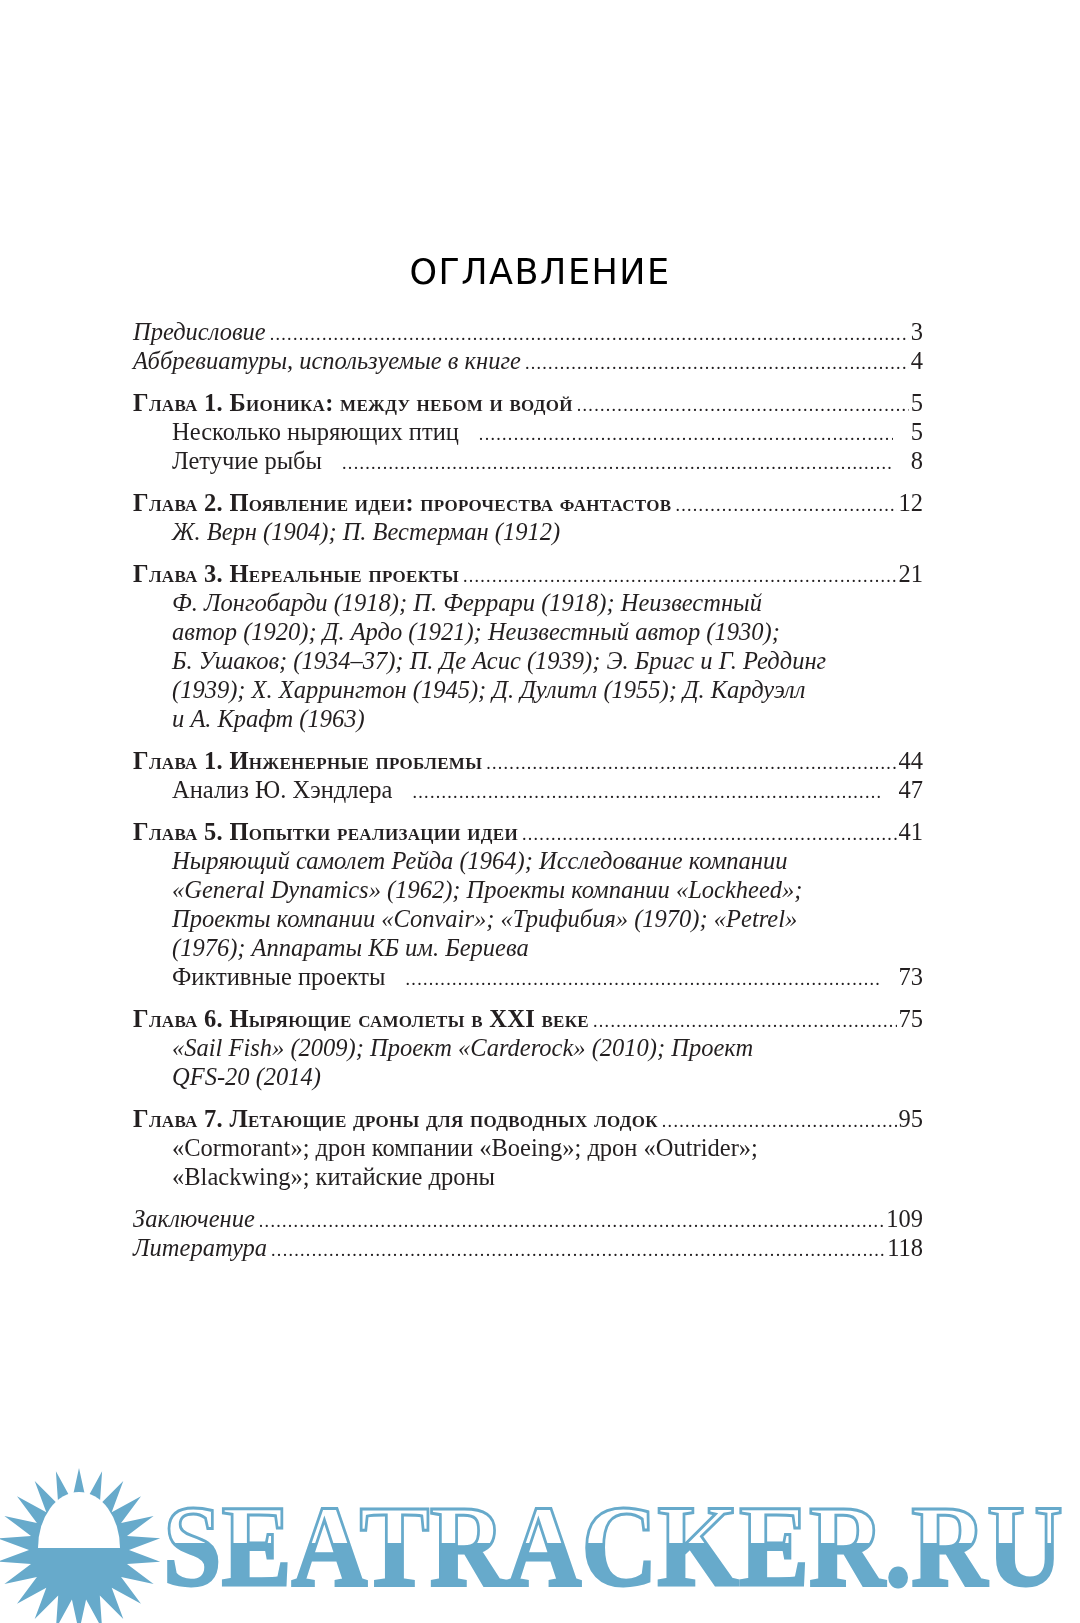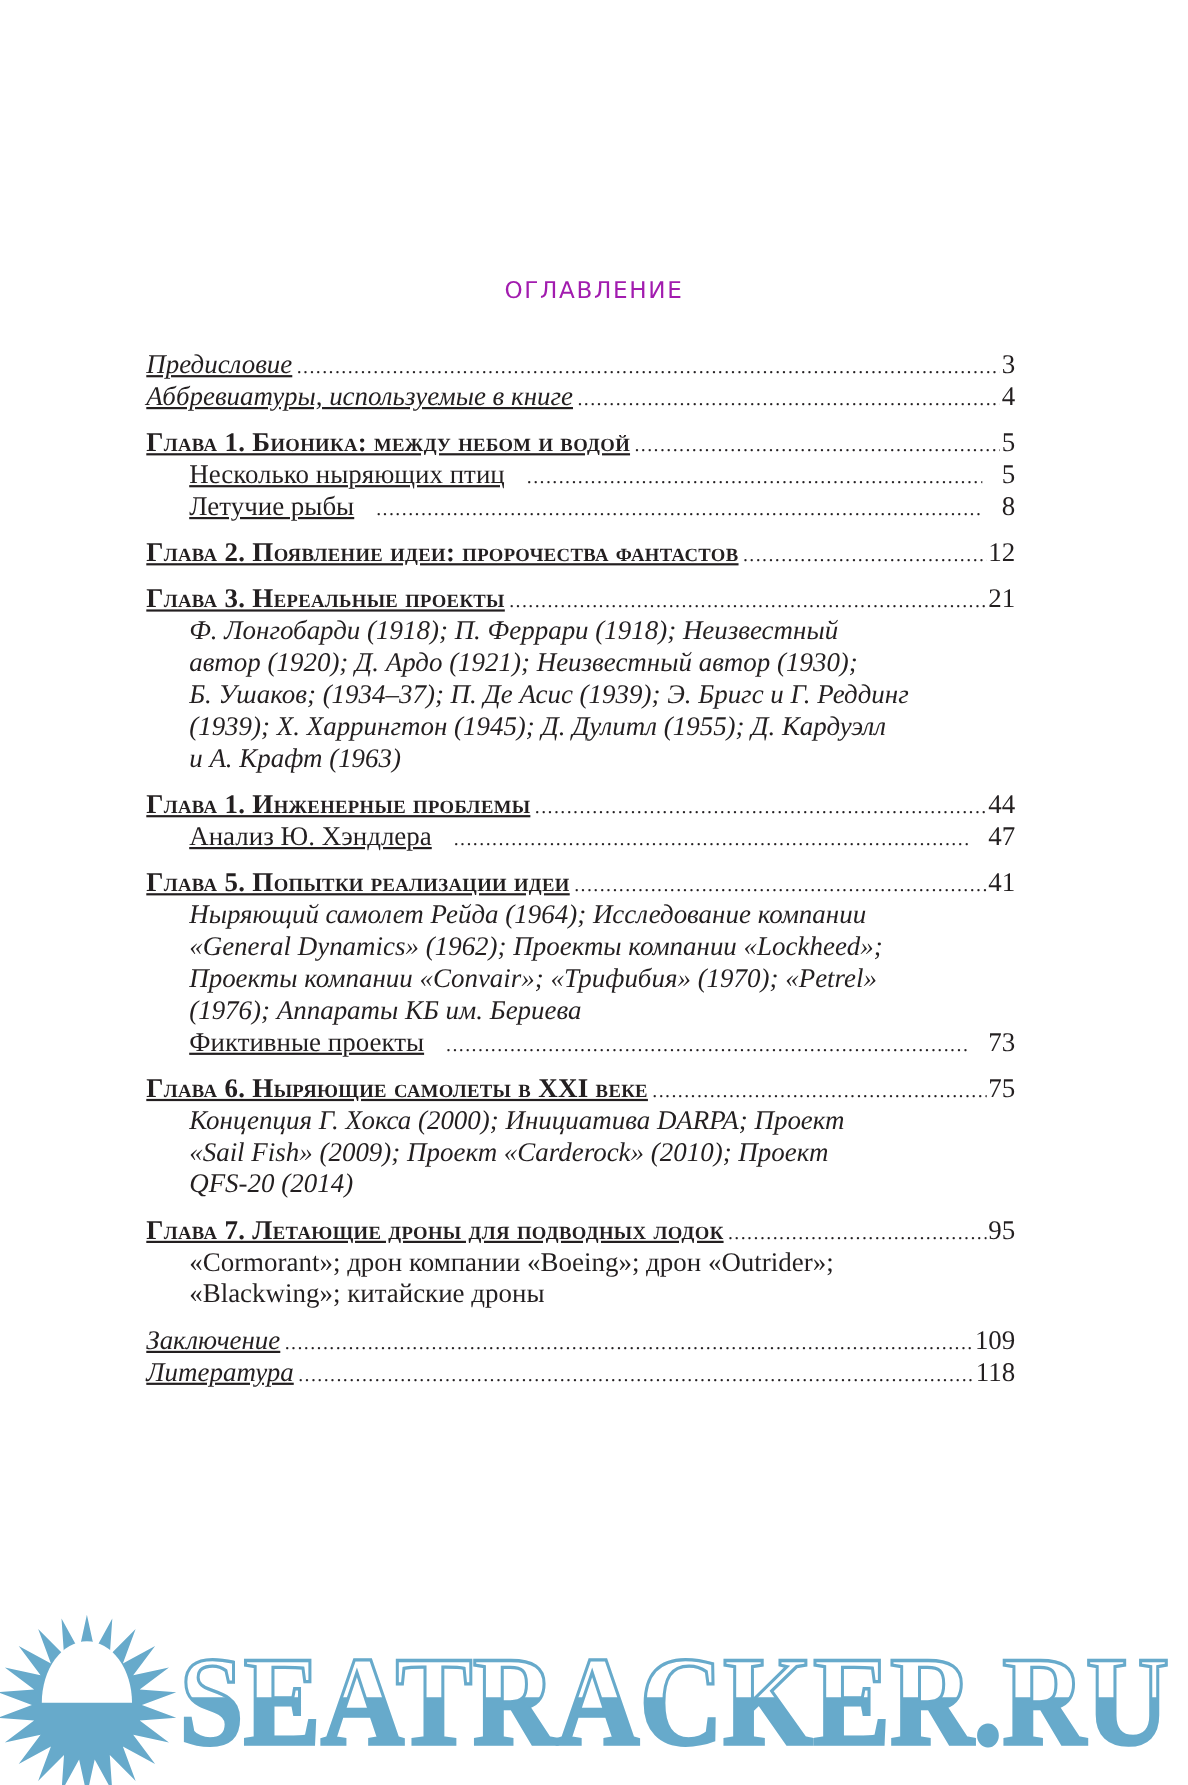--- a/index.html
+++ b/index.html
@@ -1,28 +1,28 @@
 <!DOCTYPE html>
 <html><head>
   <meta charset="utf-8">
   <style>
     html, body { margin: 0; padding: 0; background: #ffffff; }
     body { width: 1080px; height: 1623px; position: relative; overflow: hidden; color: #231f20; }
     .page-title {
       position: absolute; top: 252px; left: 0; width: 1080px; text-align: center;
-      font-family: "DejaVu Sans", sans-serif; font-size: 21px; letter-spacing: 1.5px;
-      color: #a21caf; font-weight: normal;
+      font-family: "DejaVu Sans", sans-serif; font-size: 35px; letter-spacing: 1.5px;
+      color: #000000; font-weight: normal;
     }
     .toc {
       position: absolute; top: 317px; left: 133px; width: 790px;
       font-family: "Liberation Serif", serif; font-size: 24.5px; line-height: 29px;
     }
     .block { margin-bottom: 13px; }
     .row { display: flex; align-items: baseline; white-space: nowrap; height: 29px; }
-    .row .label { flex: 0 0 auto; text-decoration: underline; }
+    .row .label { flex: 0 0 auto; }
     .row .dots {
       flex: 1 1 auto; overflow: hidden; margin: 0 2px 0 4px;
       font-family: "Liberation Serif", serif; letter-spacing: 1.6px; color: #231f20;
       font-style: normal; font-size: 18px;
     }
     .row .dots::after { content: ". . . . . . . . . . . . . . . . . . . . . . . . . . . . . . . . . . . . . . . . . . . . . . . . . . . . . . . . . . . . . . . . . . . . . . . . . . . . . . . . . . . . . . . . . . . . . . . . . . . . . . . . . . . . . . . . . . . . . . . . . . . . . . . . . . . . . . . . . . . . . . . . . . . . . . . . . . . . . . . . . . . . . . . . . . . . . . . . . . . . . . . . . . . . . . . . . . . . . . ."; letter-spacing: -1.6px; }
     .row .page { flex: 0 0 auto; font-style: normal; font-weight: normal; }
     .italic { font-style: italic; }
     .chapter .label { font-weight: bold; font-variant: small-caps; letter-spacing: 0.3px; }
     .indent { padding-left: 39px; gap: 16px; }
@@ -69,20 +69,21 @@
       <span class="page">8</span>
     </div>
   </div>
 
   <div class="block">
     <div class="row chapter">
       <span class="label">Глава 2. Появление идеи: пророчества фантастов</span>
       <span class="dots"></span>
       <span class="page">12</span>
     </div>
+    <div class="sub-italic">Ж. Верн (1904); П. Вестерман (1912)</div>
   </div>
 
   <div class="block">
     <div class="row chapter">
       <span class="label">Глава 3. Нереальные проекты</span>
       <span class="dots"></span>
       <span class="page">21</span>
     </div>
     <div class="sub-italic">Ф. Лонгобарди (1918); П. Феррари (1918); Неизвестный</div>
     <div class="sub-italic">автор (1920); Д. Ардо (1921); Неизвестный автор (1930);</div>
@@ -120,21 +121,20 @@
       <span class="page">73</span>
     </div>
   </div>
 
   <div class="block">
     <div class="row chapter">
       <span class="label">Глава 6. Ныряющие самолеты в XXI веке</span>
       <span class="dots"></span>
       <span class="page">75</span>
     </div>
-    <div class="sub-italic">Концепция Г. Хокса (2000); Инициатива DARPA; Проект</div>
     <div class="sub-italic">«Sail Fish» (2009); Проект «Carderock» (2010); Проект</div>
     <div class="sub-italic">QFS-20 (2014)</div>
   </div>
 
   <div class="block">
     <div class="row chapter">
       <span class="label">Глава 7. Летающие дроны для подводных лодок</span>
       <span class="dots"></span>
       <span class="page">95</span>
     </div>

